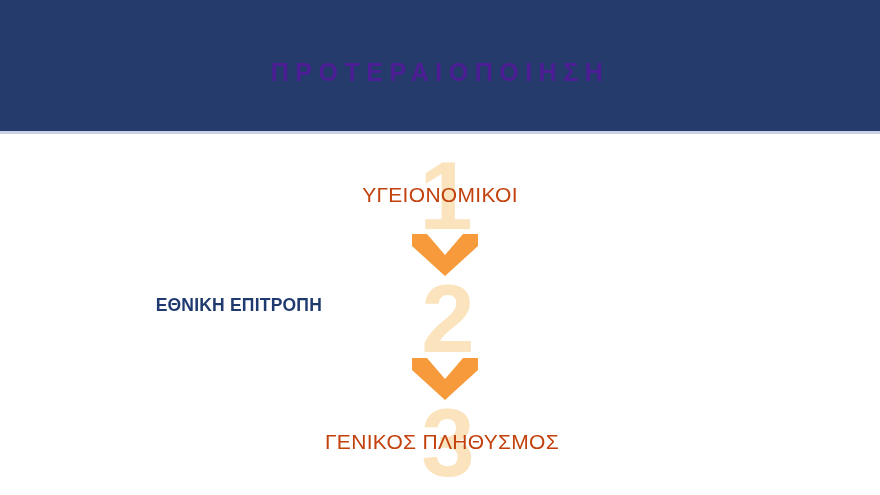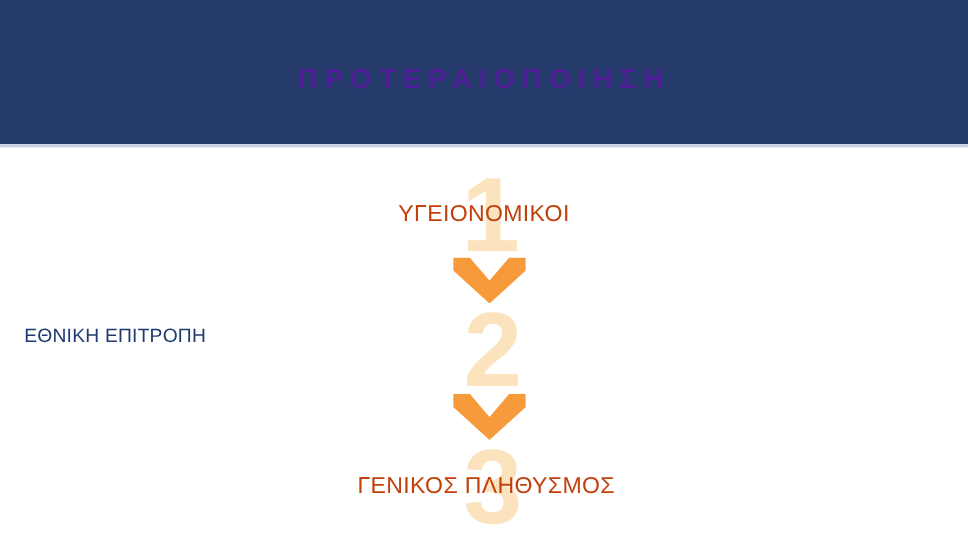--- a/index.html
+++ b/index.html
@@ -52,24 +52,24 @@
     line-height: 30px;
     white-space: nowrap;
   }
 
   
   #org-label {
     position: absolute;
     left: 22px;
     top: 293px;
     width: 300px;
-    text-align: left;
+    text-align: right;
     color: #1F3A6E;
     font-size: 17.5px;
-    font-weight: normal;
+    font-weight: bold;
     line-height: 24px;
     letter-spacing: 0.2px;
   }
   #org-label .org-line { display: block; white-space: nowrap; }
 
   
   #steps-column {
     position: absolute;
     left: 290px;
     top: 140px;

